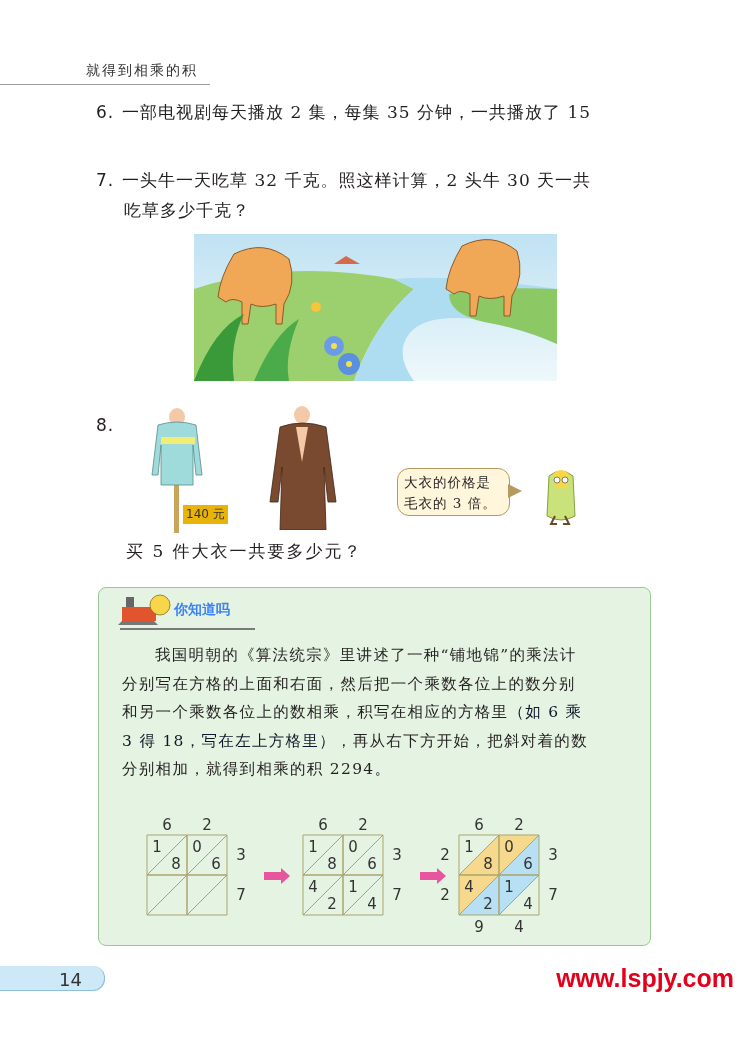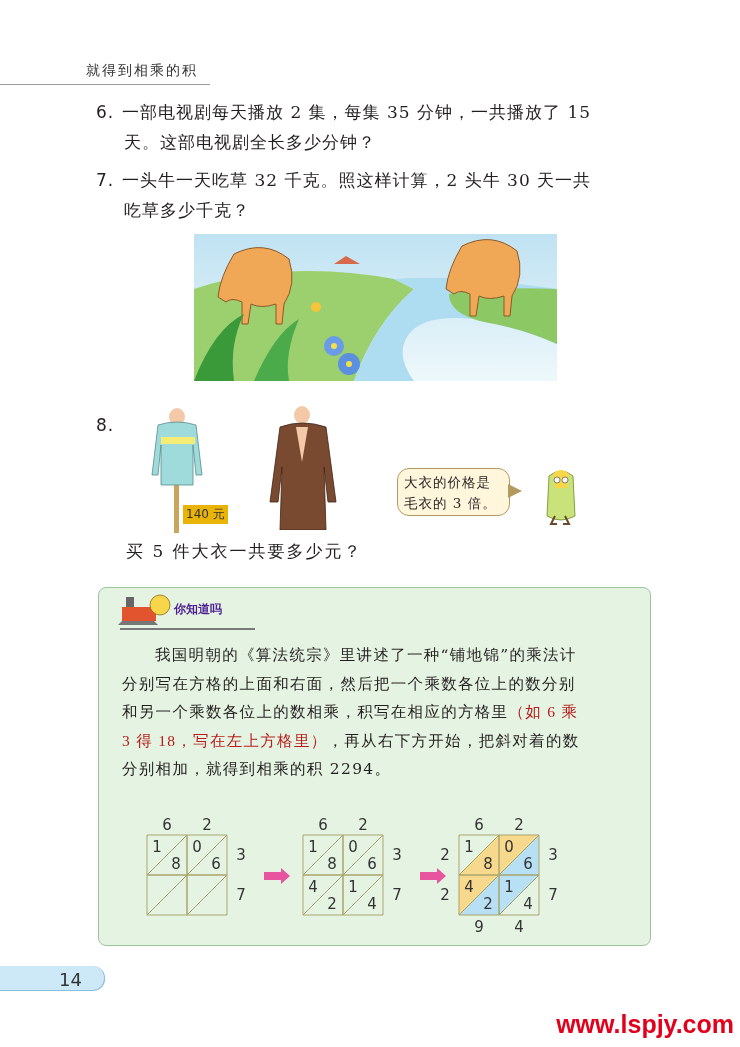--- a/index.html
+++ b/index.html
@@ -9,41 +9,40 @@
   .header-title { position:absolute; right:12px; top:4px; font-size:14px; letter-spacing:2px; color:#333; }
   .q { position:absolute; left:96px; font-size:17px; line-height:30px; letter-spacing:1px; }
   .q .num { display:inline-block; width:26px; font-family:"DejaVu Sans", sans-serif; }
   .q .line2 { padding-left:28px; }
   .illus { position:absolute; }
   .price-tag { position:absolute; left:183px; top:505px; background:#eab308; font-family:"DejaVu Sans", sans-serif; font-size:12px; padding:1px 3px; color:#333; }
   .bubble { position:absolute; left:397px; top:468px; width:113px; height:48px; border:1.5px solid #b49a5e; border-radius:12px; background:#fff6dc; font-size:13.5px; line-height:21px; padding:3px 6px; box-sizing:border-box; letter-spacing:1px; }
   .bubble-tail { position:absolute; left:508px; top:484px; width:0; height:0; border-top:7px solid transparent; border-bottom:7px solid transparent; border-left:14px solid #b49a5e; }
   .q8-text { position:absolute; left:126px; top:540px; font-size:17px; letter-spacing:2px; }
   .info-box { position:absolute; left:98px; top:587px; width:553px; height:359px; background:#e5f4e2; border:1.5px solid #9cc69a; border-radius:8px; box-sizing:border-box; }
-  .info-title { position:absolute; left:174px; top:601px; font-family:"DejaVu Sans", sans-serif; font-size:12px; color:#4c1d95; font-weight:bold; }
+  .info-title { position:absolute; left:174px; top:601px; font-family:"DejaVu Sans", sans-serif; font-size:14px; color:#3b82f6; font-weight:bold; }
   .info-underline { position:absolute; left:120px; top:628px; width:135px; height:2px; background:#7a7a7a; }
   .info-text { position:absolute; left:122px; top:641px; width:510px; font-size:15.5px; line-height:28.6px; letter-spacing:1.3px; }
-  .info-text .hl { color:#b91c1c;font-family:Liberation Serif, serif; }
+  .info-text .hl { color:#0f172a; }
   .arrow { position:absolute; width:18px; height:8px; background:#e8559f; }
   .arrow::after { content:""; position:absolute; right:-8px; top:-4px; border-top:8px solid transparent; border-bottom:8px solid transparent; border-left:9px solid #e8559f; }
   .grid-digit { font-family:"DejaVu Sans", sans-serif; font-size:15px; fill:#333; }
   .page-num-tab { position:absolute; left:0; top:966px; width:104px; height:24px; background:#cde9f7; border-radius:0 12px 12px 0; border-right:1.5px solid #8bbfd9; box-shadow:0 1px 0 #8bbfd9; }
   .page-num { position:absolute; right:22px; top:3px; font-family:"DejaVu Sans", sans-serif; font-size:18px; color:#333; }
-  .watermark { position:absolute; right:6px; top:1010px; font-family:"Liberation Sans", sans-serif; font-weight:bold; font-size:25px; color:#e3001b; letter-spacing:0px; }
+  .watermark { position:absolute; right:6px; top:964px; font-family:"Liberation Sans", sans-serif; font-weight:bold; font-size:25px; color:#e3001b; letter-spacing:0px; }
 </style>
 </head>
 <body>
 
 <div class="header">
   <span class="header-title">就得到相乘的积</span>
 </div>
 
 <div class="q" style="top:97px;">
   <div><span class="num">6.</span><span>一部电视剧每天播放 2 集，每集 35 分钟，一共播放了 15</span></div>
-  <div class="line2">天。这部电视剧全长多少分钟？</div>
 </div>
 
 <div class="q" style="top:165px;">
   <div><span class="num">7.</span><span>一头牛一天吃草 32 千克。照这样计算，2 头牛 30 天一共</span></div>
   <div class="line2">吃草多少千克？</div>
 </div>
 
 <div class="illus" style="left:194px; top:234px; width:363px; height:147px;">
   <svg width="363" height="147" viewBox="0 0 363 147">
     <defs>

